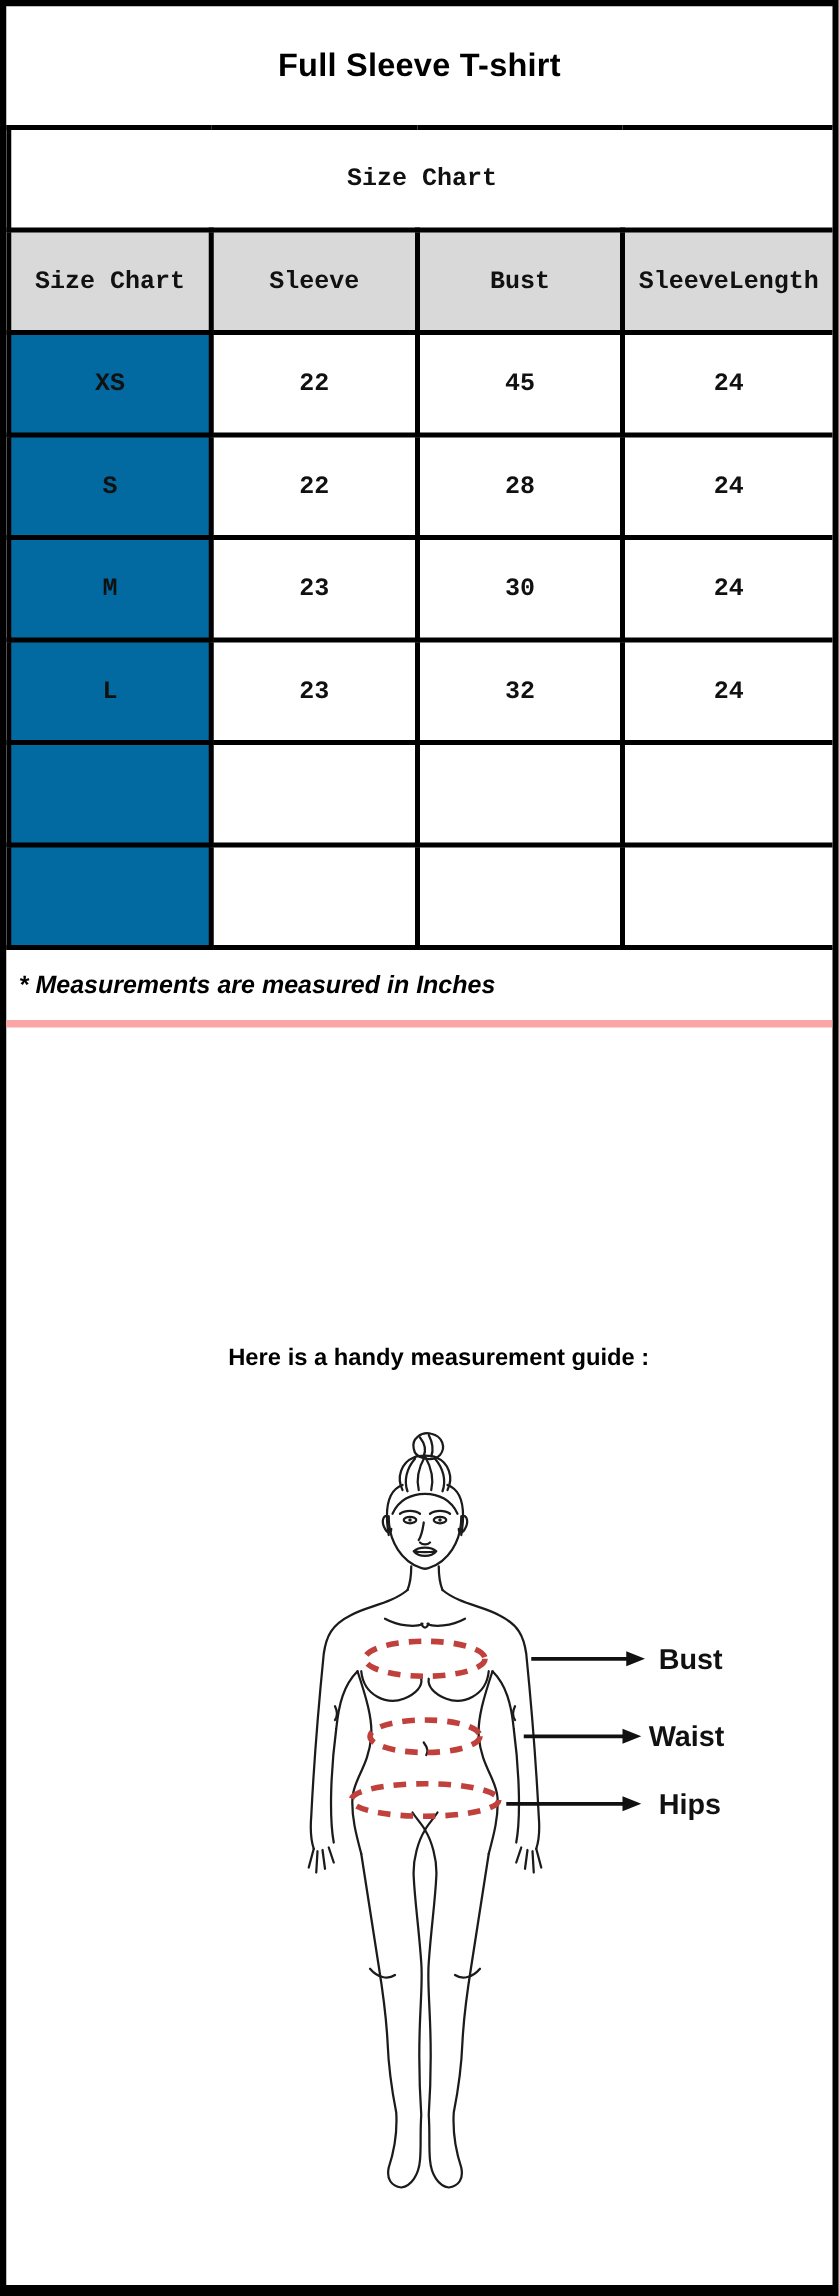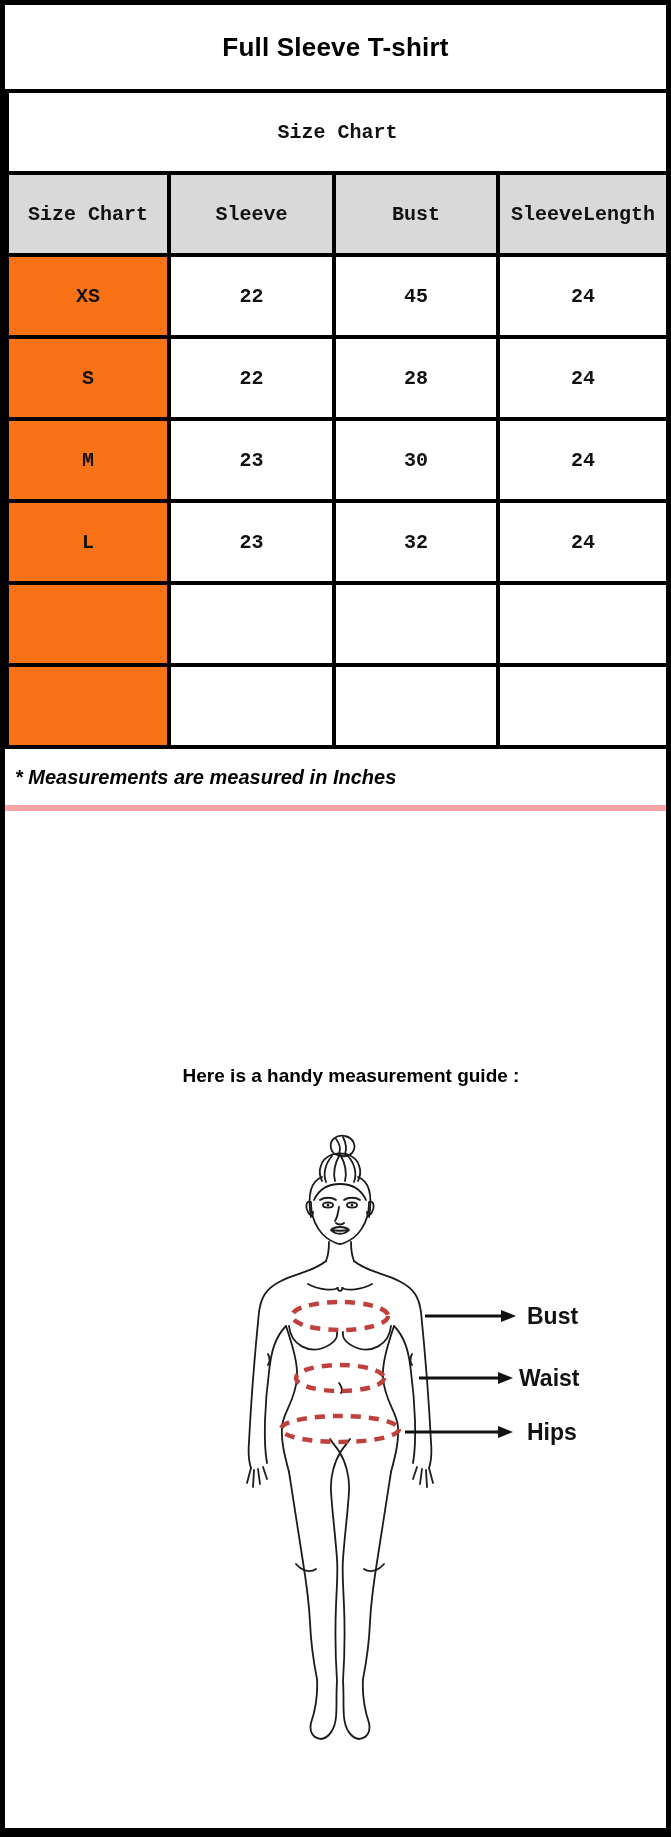--- a/index.html
+++ b/index.html
@@ -8,30 +8,30 @@
     width:671px; height:1837px;
     box-sizing:border-box;
     border:5px solid #000;
     border-bottom-width:9px;
     background:#fff;
     overflow:hidden;
     font-family:"Liberation Sans", sans-serif;
     color:#000;
   }
   .title-bar {
-    height:84px;
+    height:95px;
     display:flex; align-items:center; justify-content:center;
     font-size:26px; font-weight:bold; letter-spacing:.2px;
   }
   table.size-table { width:100%; border-collapse:collapse; table-layout:fixed; }
   .size-table td, .size-table th { border:4px solid #000; font-weight:bold; text-align:center;font-family:Liberation Mono, monospace; }
   .caption-cell { background:#424242; color:#fff; height:60px; font-size:21px; }
   .size-table th { background:#d9d9d9; height:76px; font-size:20px; color:#111; }
   .size-table td { height:76px; font-size:20px; background:#fff; color:#111; }
-  .size-table td.rowhead { background:#f97316; }
+  .size-table td.rowhead { background:#0369a1; }
   .footnote {
     height:62px; display:flex; align-items:center;
     padding:0 10px; box-sizing:border-box;
     font-size:20px; font-weight:bold; font-style:italic;
     border-bottom:6px solid #fca5a5;
   }
   .spacer { height:228px; }
   .instr1 { margin:0 auto; width:545px; text-align:center; font-size:19px; font-weight:bold; line-height:1.6; }
   .instr2 { margin:26px auto 0; text-align:center; font-size:19px; font-weight:bold;padding-left:31px; }
   svg.figure { display:block; margin-top:24px; }

